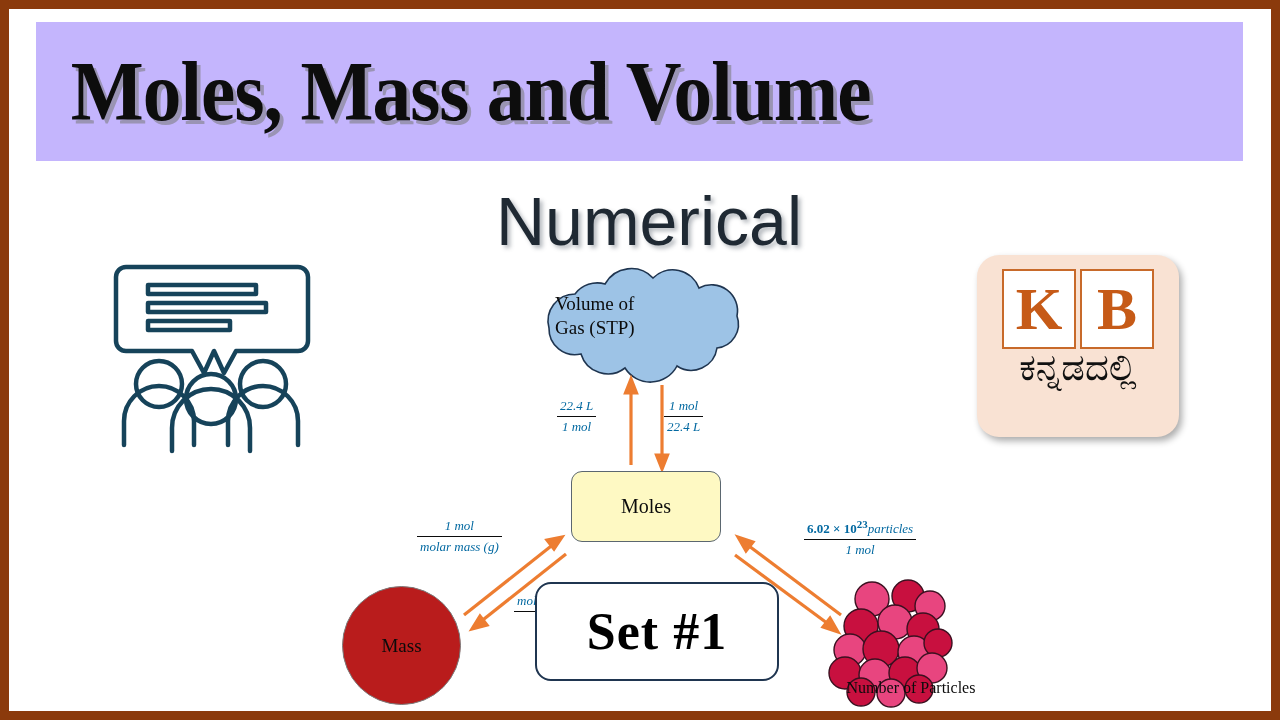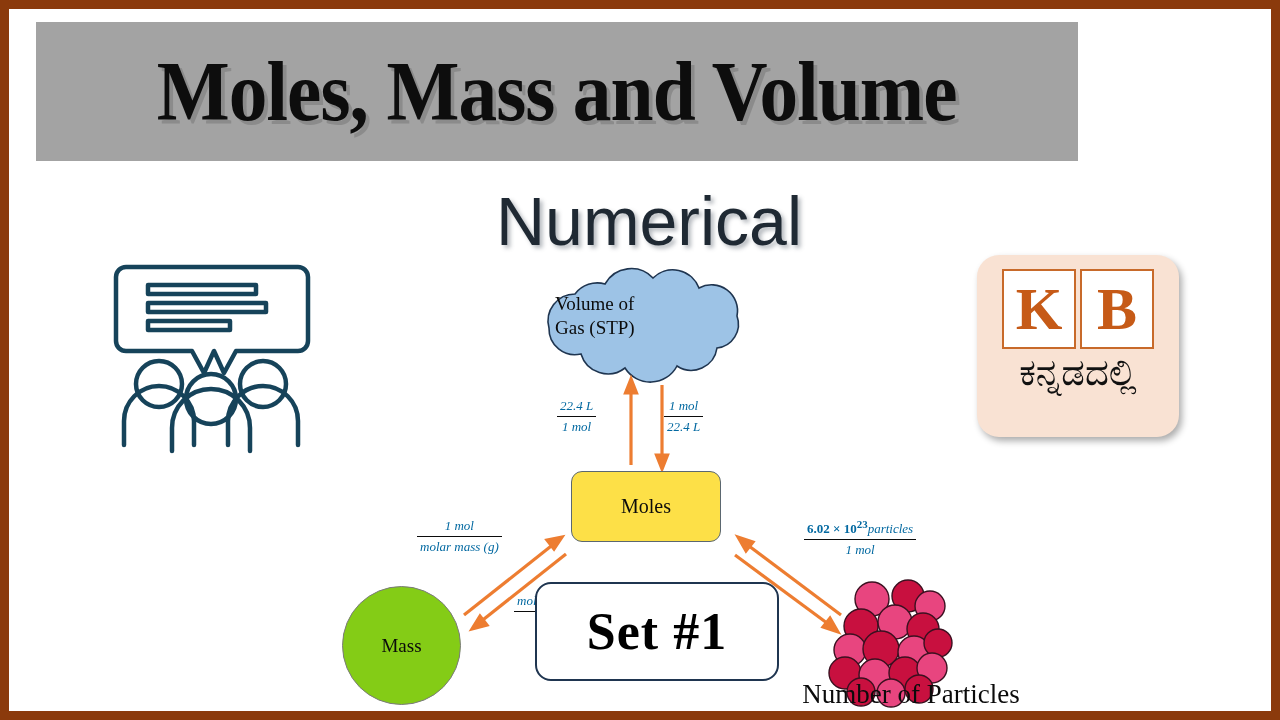--- a/index.html
+++ b/index.html
@@ -16,26 +16,26 @@
     box-sizing: border-box;
     overflow: hidden;
     font-family: "Liberation Serif", "DejaVu Serif", serif;
   }
 
   
   .title-banner {
     position: absolute;
     left: 27px;
     top: 13px;
-    width: 1042px;
+    width: 1207px;
     height: 139px;
-    background: #a3a3a3;
-    display: flex;
-    align-items: center;
-    justify-content: center;
+    background: #c4b5fd;
+    display: flex;
+    align-items: center;
+    justify-content: flex-start;
   }
   .title-text {
     font-family: "Liberation Serif", "DejaVu Serif", serif;
     font-weight: bold;
     font-size: 84px;
     line-height: 1;
     color: #0d0d0d;
     letter-spacing: -1px;
     transform: scaleX(0.92);
     text-shadow: 4px 4px 0 rgba(120,120,120,0.55);
@@ -95,21 +95,20 @@
     display: flex;
     align-items: center;
     justify-content: center;
     font-family: "Liberation Serif", "DejaVu Serif", serif;
     font-weight: bold;
     font-size: 60px;
     color: #c65a17;
     line-height: 1;
   }
   .kb-kannada {
-    margin-top: 5px;
     font-family: "Liberation Sans", "DejaVu Sans", sans-serif;
     font-size: 37px;
     color: #111111;
     line-height: 1.05;
     white-space: nowrap;
     text-align: center;
   }
 
   
   .diagram {
@@ -131,55 +130,55 @@
     line-height: 1.25;
     pointer-events: none;
   }
 
   .moles-box {
     position: absolute;
     left: 562px;
     top: 462px;
     width: 150px;
     height: 71px;
-    background: #fde047;
+    background: #fef9c3;
     border: 1.5px solid #5b6770;
     border-radius: 11px;
     display: flex;
     align-items: center;
     justify-content: center;
     font-size: 20px;
     color: #0b0b0b;
     box-sizing: border-box;
   }
 
   .mass-circle {
     position: absolute;
     left: 333px;
     top: 577px;
     width: 119px;
     height: 119px;
     border-radius: 50%;
-    background: #84cc16;
+    background: #b91c1c;
     border: 1.5px solid #7b7b7b;
     display: flex;
     align-items: center;
     justify-content: center;
     font-size: 19px;
     color: #0b0b0b;
     box-sizing: border-box;
   }
 
   .particles-label {
     position: absolute;
     left: 742px;
     top: 670px;
     width: 320px;
     text-align: center;
-    font-size: 27px;
+    font-size: 16px;
     color: #0b0b0b;
   }
 
   
   .frac {
     position: absolute;
     font-family: "Liberation Serif", "DejaVu Serif", serif;
     font-style: italic;
     font-size: 13px;
     color: #0369a1;

